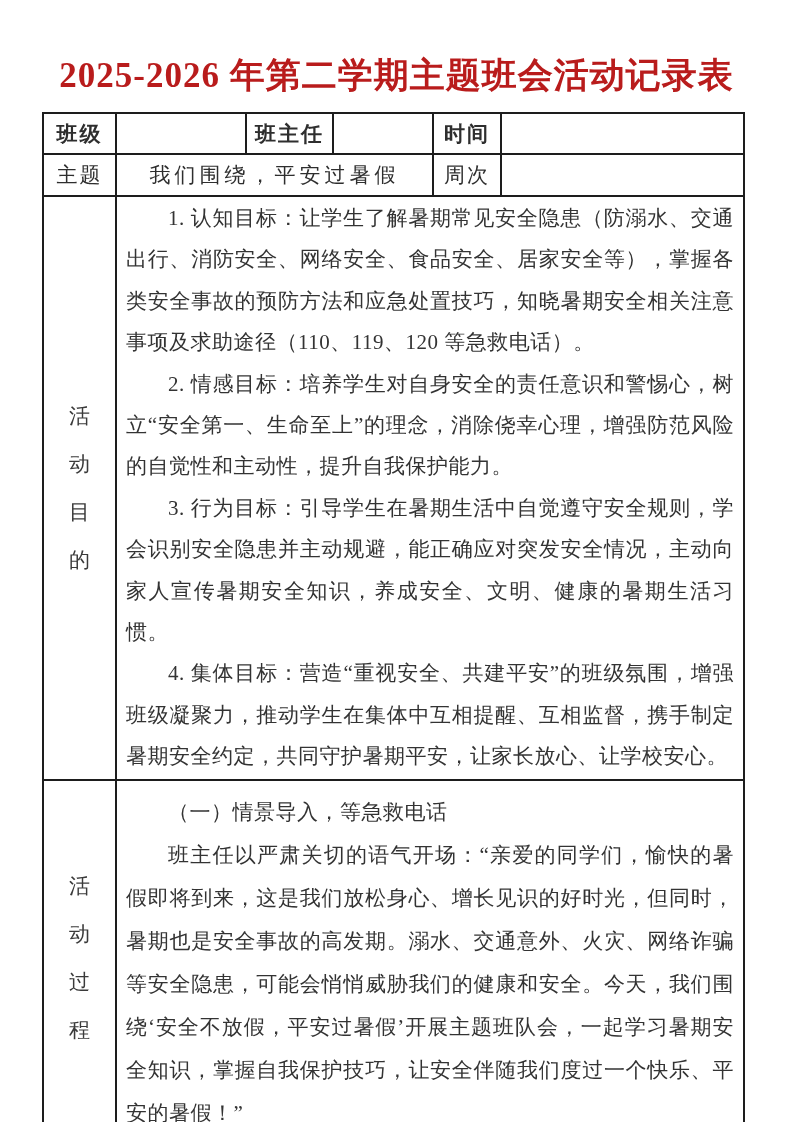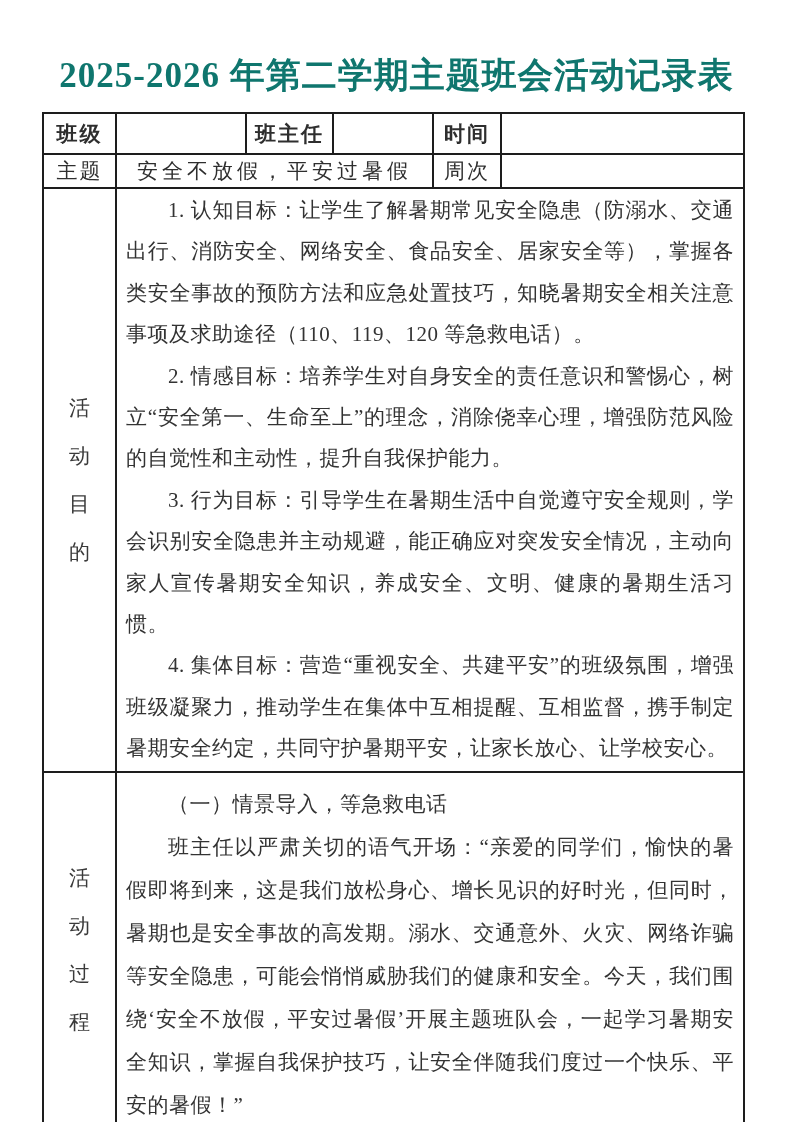--- a/index.html
+++ b/index.html
@@ -16,21 +16,21 @@
   }
   .doc-title {
     position: absolute;
     top: 52px;
     left: 0;
     width: 100%;
     text-align: center;
     font-size: 35px;
     font-weight: 700;
     letter-spacing: 1px;
-    color: #0f766e;
+    color: #b91c1c;
     white-space: nowrap;
   }
   table.record-table {
     position: absolute;
     left: 42px;
     top: 112px;
     width: 701px;
     border-collapse: collapse;
     table-layout: fixed;
   }
@@ -99,23 +99,23 @@
     <tbody>
         <tr style="height:41px">
       <td class="label-cell label-bold">班级</td>
       <td class="blank-cell"></td>
       <td class="label-cell label-bold">班主任</td>
       <td class="blank-cell"></td>
       <td class="label-cell label-bold">时间</td>
       <td class="blank-cell"></td>
     </tr>
 
-    <tr style="height:34px">
+    <tr style="height:42px">
       <td class="label-cell">主题</td>
-      <td class="theme-cell" colspan="3">安全不放假，平安过暑假</td>
+      <td class="theme-cell" colspan="3">我们围绕，平安过暑假</td>
       <td class="label-cell">周次</td>
       <td class="blank-cell"></td>
     </tr>
 
     <tr style="height:540px">
       <td class="vertical-cell">
         <div class="vlabel">
           <span>活</span>
           <span>动</span>
           <span>目</span>

